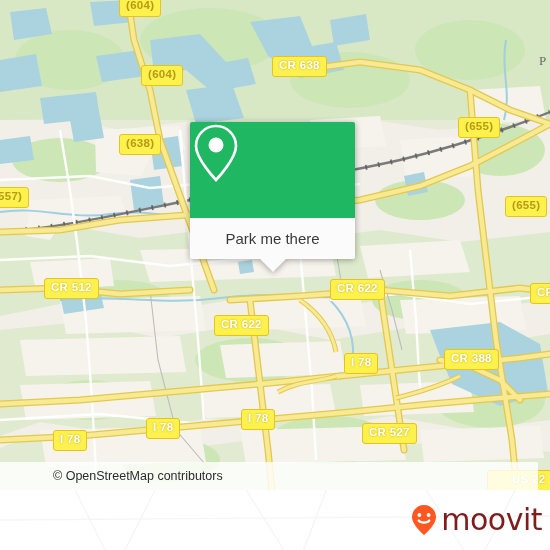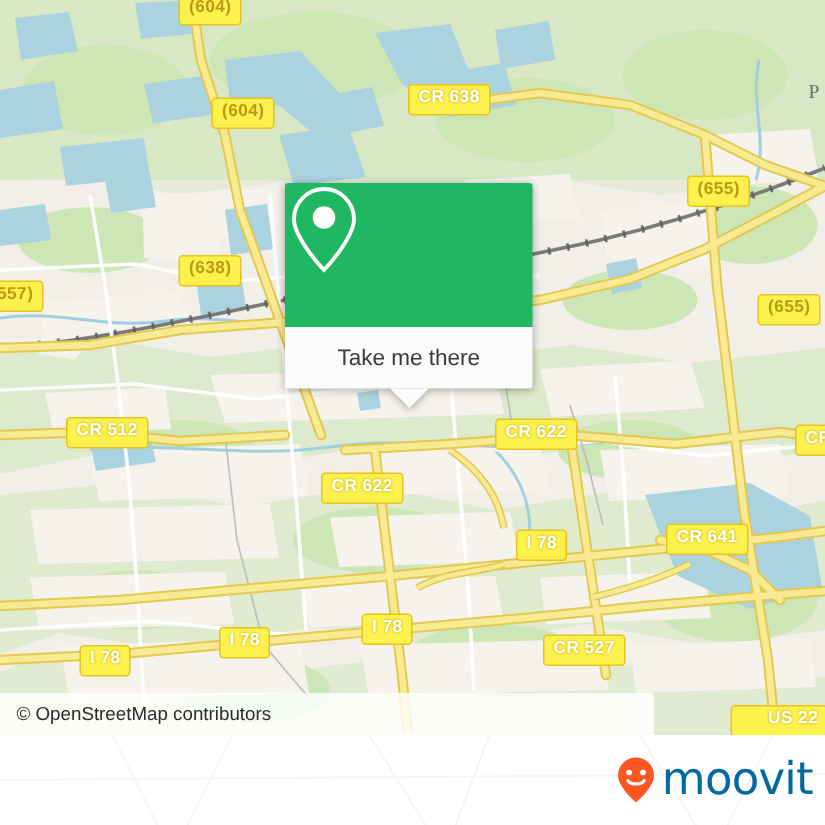--- a/index.html
+++ b/index.html
@@ -55,43 +55,43 @@
   }
   .popup-label{color:#3a3a3a;font-size:15px;}
   .popup-tail{
     position:absolute;left:50%;bottom:-13px;margin-left:-13px;
     width:0;height:0;border-left:13px solid transparent;
     border-right:13px solid transparent;border-top:13px solid #fbfbfb;
   }
 
   
   .attrib{
-    position:absolute;left:0;top:462px;width:436px;height:28px;
+    position:absolute;left:0;top:462px;width:496px;height:28px;
     background:rgba(255,255,255,.82);
-    display:flex;align-items:center;
+    display:flex;align-items:center;padding-left:42px;
   }
   .attrib-text{
     color:#2b2b2b;font-size:12.5px;padding-left:11px;
   }
 
   
   .footer{
     position:absolute;left:0;top:490px;width:550px;height:60px;
     background:#ffffff;overflow:hidden;
   }
   .footer-wm{position:absolute;left:0;top:0;width:550px;height:60px;opacity:.5;}
   .footer-title{
     position:absolute;left:11px;top:8px;width:404px;
     color:#2e3033;font-size:14.5px;line-height:20px;
   }
   .footer-logo{
     position:absolute;right:8px;top:13px;display:flex;align-items:center;
   }
   .logo-word{
-    font-size:30px;color:#0369a1;letter-spacing:-.5px;line-height:1;
+    font-size:30px;color:#7f1d1d;letter-spacing:-.5px;line-height:1;
     font-weight:normal;
     font-family:"DejaVu Sans",sans-serif;
     text-align:right;
   }
 </style>
 </head>
 <body>
 
 <div id="app">
 
@@ -238,50 +238,50 @@
         <path d="M278,392 C300,380 320,382 336,376"></path>
         <path d="M396,398 C420,392 440,386 460,376"></path>
         <path d="M300,300 C320,314 332,330 336,352"></path>
       </g>
     </svg>
 
     <div id="shield-layer">
         <div class="shield paren" style="left: 119px; top: -4px;">(604)</div>
         <div class="shield paren" style="left: 141px; top: 65px;">(604)</div>
         <div class="shield cr" style="left: 272px; top: 56px; text-align: right;">CR 638</div>
-        <div class="shield paren" style="left: 119px; top: 134px; margin-top: 36px;">(638)</div>
+        <div class="shield paren" style="left: 119px; top: 134px;">(638)</div>
         <div class="shield paren" style="left: 458px; top: 117px;">(655)</div>
         <div class="shield paren" style="left: 505px; top: 196px;">(655)</div>
         <div class="shield paren" style="left: -9px; top: 187px;">557)</div>
         <div class="shield cr" style="left: 44px; top: 278px; text-align: center;">CR 512</div>
         <div class="shield cr" style="left: 214px; top: 315px;">CR 622</div>
         <div class="shield cr" style="left: 330px; top: 279px;">CR 622</div>
         <div class="shield cr" style="left: 530px; top: 283px;">CR</div>
-        <div class="shield cr" style="left: 444px; top: 349px;">CR 641</div>
+        <div class="shield cr" style="left: 444px; top: 349px;">CR 388</div>
         <div class="shield cr" style="left: 344px; top: 353px;">I 78</div>
         <div class="shield cr" style="left: 53px; top: 430px;">I 78</div>
         <div class="shield cr" style="left: 146px; top: 418px;">I 78</div>
         <div class="shield cr" style="left: 241px; top: 409px;">I 78</div>
         <div class="shield cr" style="left: 362px; top: 423px;">CR 527</div>
         <div class="shield cr" style="left: 487px; top: 470px; padding-left: 24px;">US 22</div>
       </div>
 
     <div id="place-layer">
         <div class="placelabel" style="left: 539px; top: 53px;">P</div>
       </div>
 
     <div class="popup">
       <div class="popup-head">
         <svg width="52" height="62" viewBox="0 0 52 62">
           <path d="M26 4 C15 4 6 13 6 24 C6 37 26 58 26 58 C26 58 46 37 46 24 C46 13 37 4 26 4 Z" fill="none" stroke="#ffffff" stroke-width="2.6"></path>
           <circle cx="26" cy="23" r="7.5" fill="#ffffff"></circle>
         </svg>
       </div>
       <div class="popup-body">
-        <span class="popup-label">Take me there</span>
+        <span class="popup-label">Park me there</span>
         <div class="popup-tail"></div>
       </div>
     </div>
 
     <div class="attrib">
       <span class="attrib-text">© OpenStreetMap contributors</span>
     </div>
   </div>
 
   <div class="footer">

